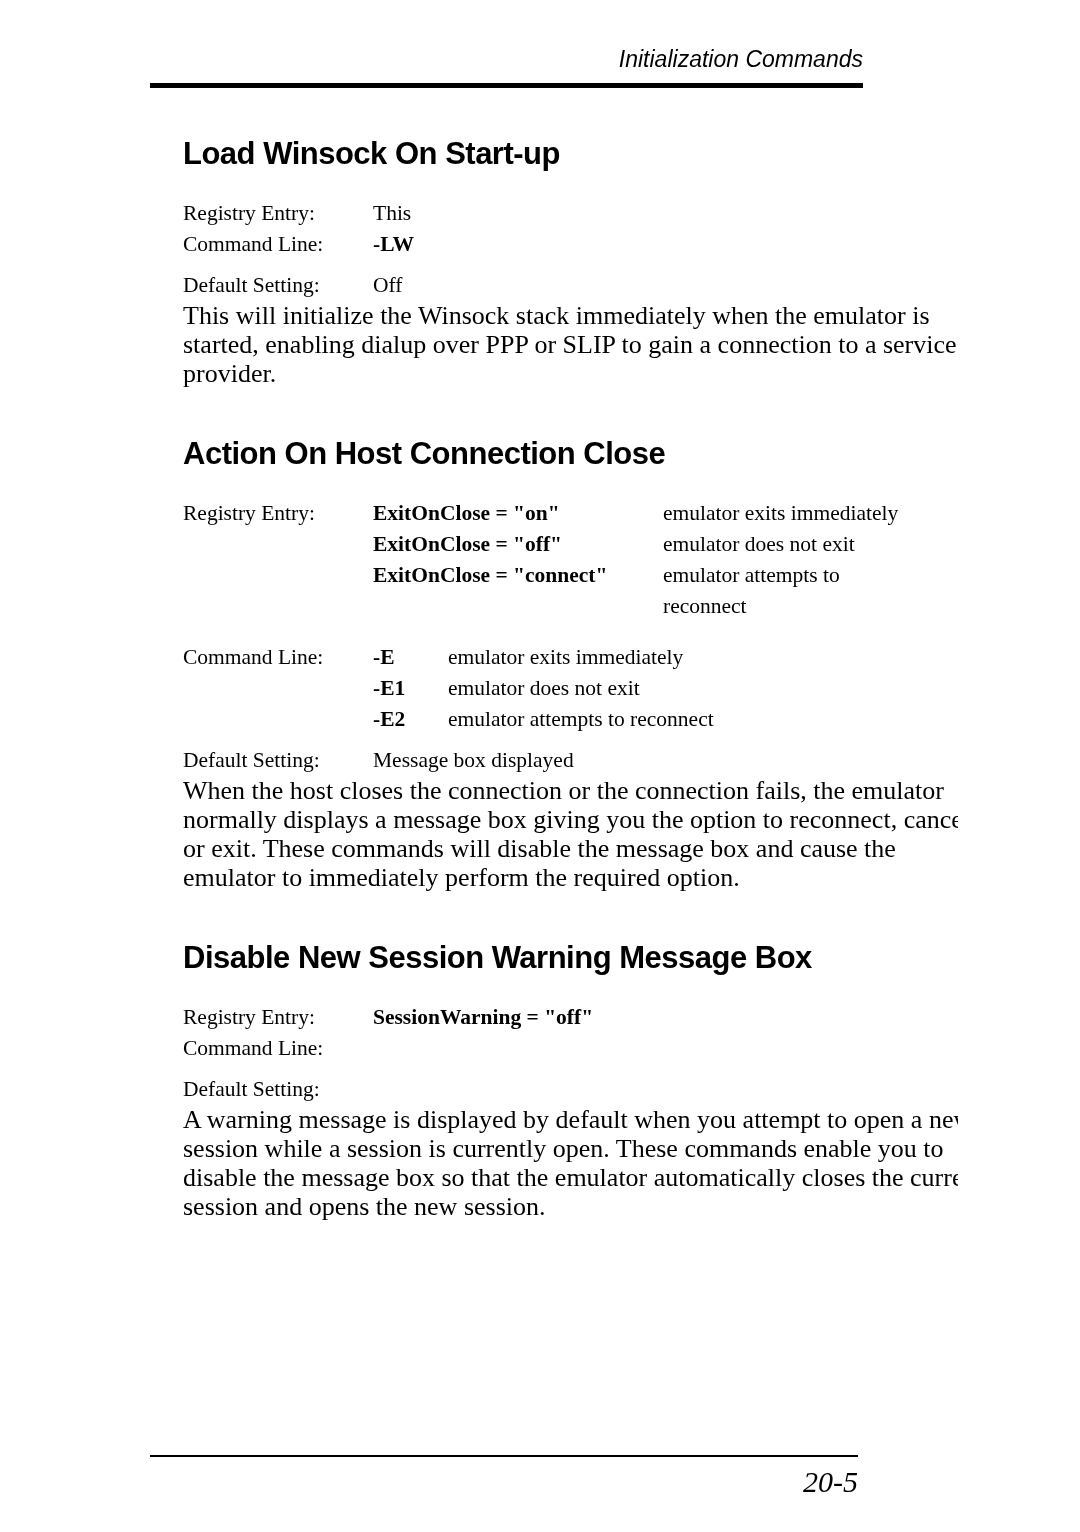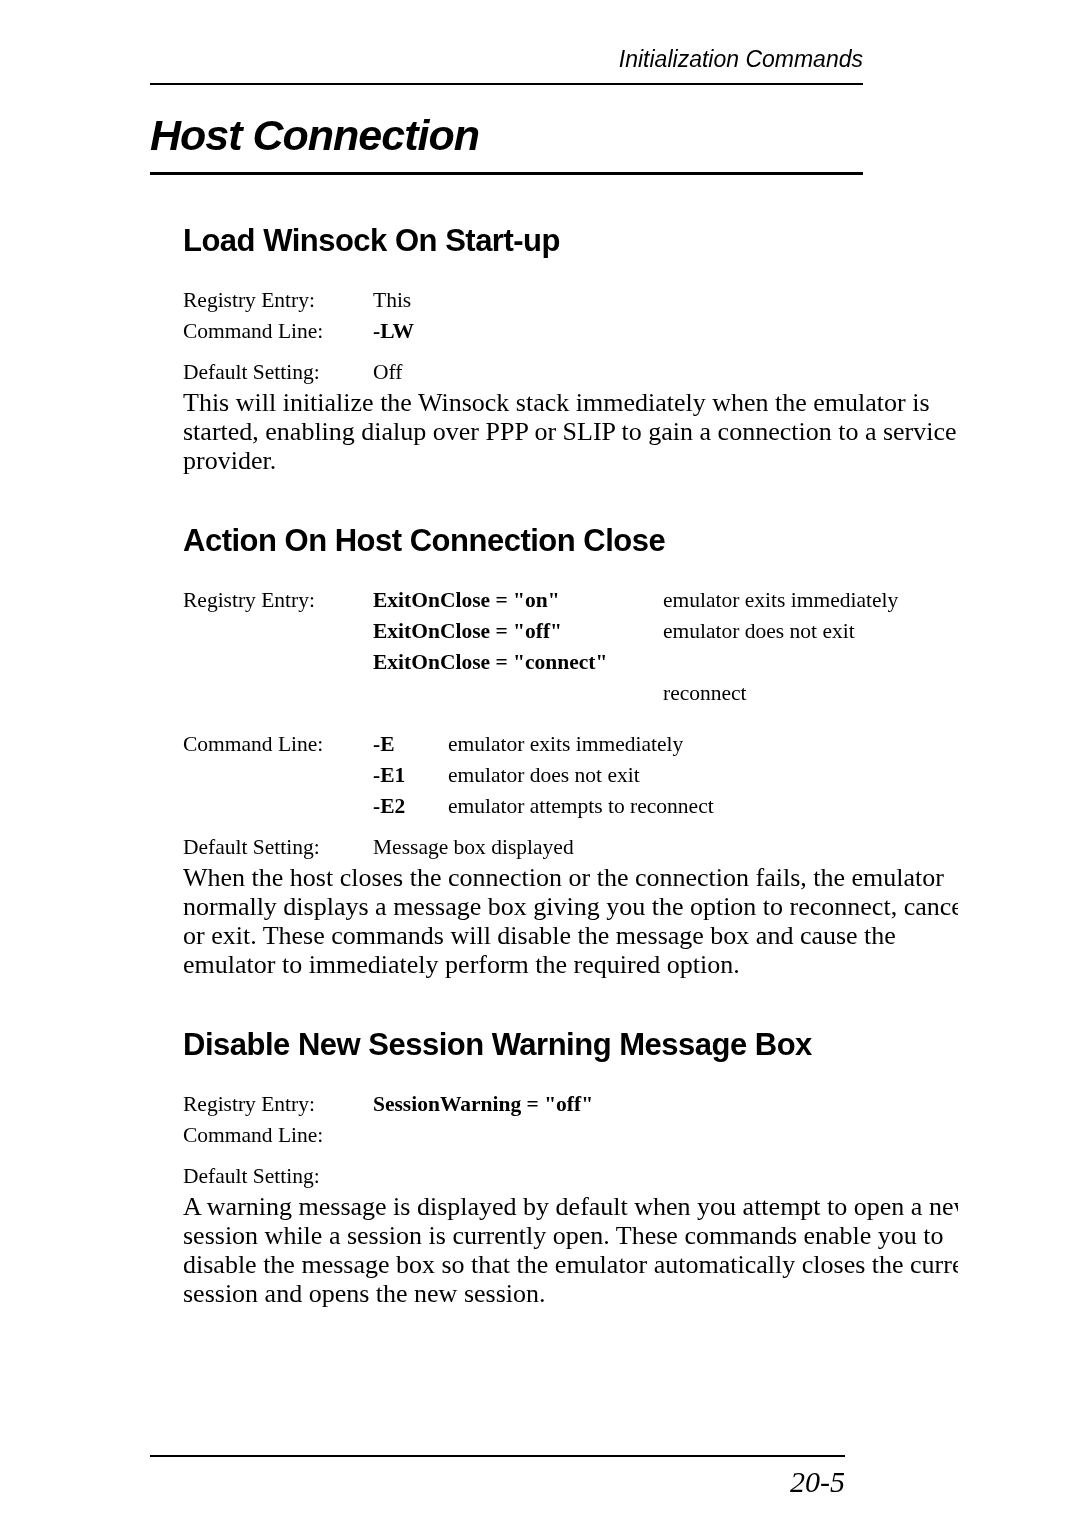--- a/index.html
+++ b/index.html
@@ -55,42 +55,41 @@
 
   p.body-text {
     font-size: 26px;
     line-height: 29px;
     text-align: left;
   }
 
   .footer {
     position: absolute;
     left: 150px;
-    right: 113px;
+    right: 100px;
     top: 1455px;
   }
   .footer .rule { margin-bottom: 8px; }
   .page-number {
     text-align: right;
     font-family: "Liberation Serif", serif;
     font-style: italic;
     font-size: 30px;
   }
 </style>
 </head>
 <body>
 
 <div class="page">
 
   <div class="running-header">
     <span>Initialization Commands</span>
   </div>
   <hr class="rule">
 
-  <h1 class="page-title">Host Connection</h1>
   <hr class="rule rule-title">
 
   <div class="content">
 
     <section>
       <h2 class="section-heading">Load Winsock On Start-up</h2>
 
       <div class="kv">
         <span>Registry Entry:</span>
         <span>This</span>
@@ -116,20 +115,21 @@
         <span>emulator exits immediately</span>
       </div>
       <div class="kv3">
         <span></span>
         <span class="bold">ExitOnClose = "off"</span>
         <span>emulator does not exit</span>
       </div>
       <div class="kv3">
         <span></span>
         <span class="bold">ExitOnClose = "connect"</span>
+        <span>emulator attempts to</span>
       </div>
       <div class="kv3">
         <span></span>
         <span class="bold"></span>
         <span>reconnect</span>
       </div>
 
       <div class="kv3n block-gap">
         <span>Command Line:</span>
         <span class="bold">-E</span>

